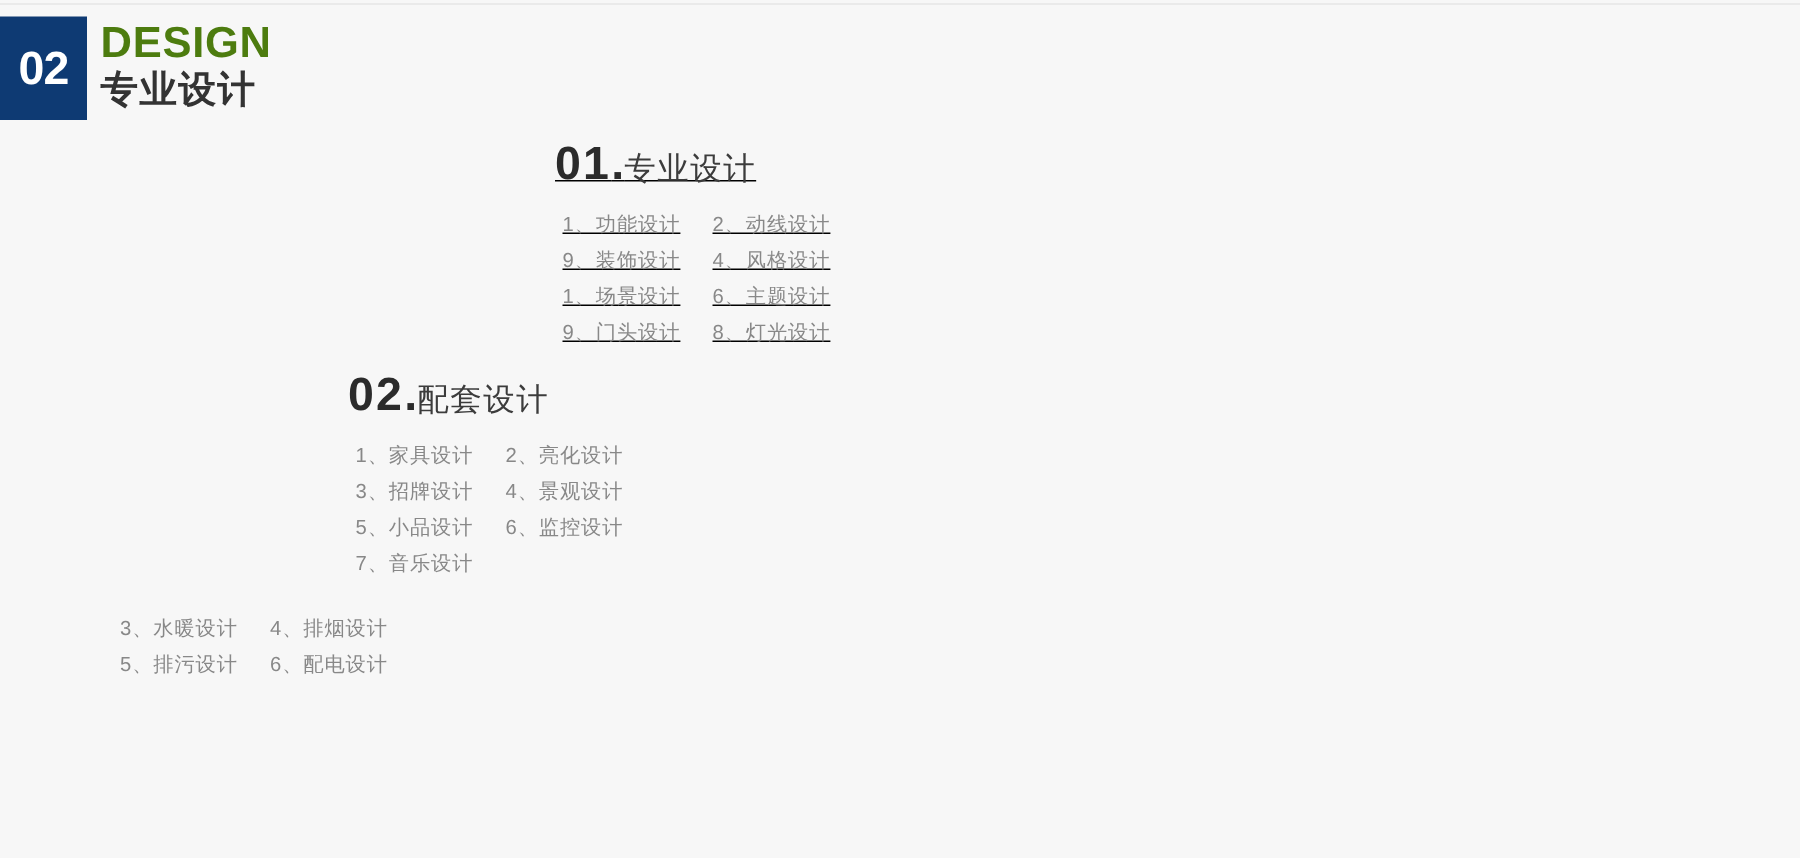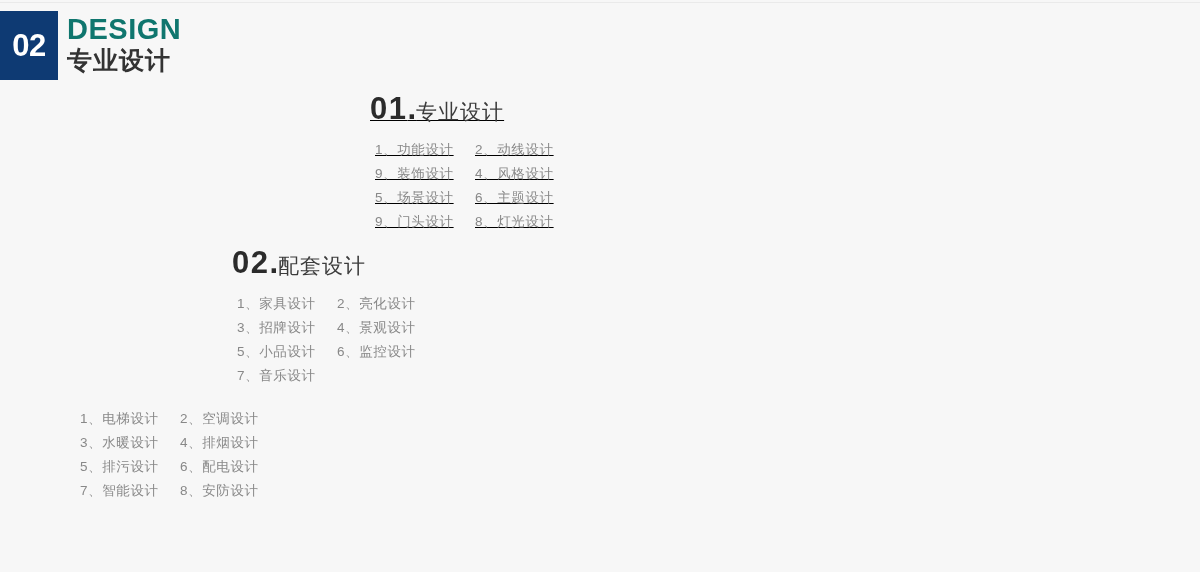--- a/index.html
+++ b/index.html
@@ -64,21 +64,21 @@
     letter-spacing: -0.5px;
     line-height: 1;
   }
   #header-text {
     position: absolute;
     left: 67px; top: 14px;
   }
   #brand-title {
     font-size: 29px;
     font-weight: bold;
-    color: #0f766e;
+    color: #4d7c0f;
     letter-spacing: 0.5px;
     line-height: 1.08;
   }
   #brand-subtitle {
     font-size: 25px;
     font-weight: bold;
     color: #333333;
     letter-spacing: 1px;
     line-height: 1.12;
     margin-top: 1px;
@@ -1248,21 +1248,21 @@
       <ul class="section-list">
         <li class="list-row">
           <span class="list-cell col-a">1、功能设计</span>
           <span class="list-cell col-b">2、动线设计</span>
         </li>
         <li class="list-row">
           <span class="list-cell col-a">9、装饰设计</span>
           <span class="list-cell col-b">4、风格设计</span>
         </li>
         <li class="list-row">
-          <span class="list-cell col-a">5、场景设计</span>
+          <span class="list-cell col-a">1、场景设计</span>
           <span class="list-cell col-b">6、主题设计</span>
         </li>
         <li class="list-row">
           <span class="list-cell col-a">9、门头设计</span>
           <span class="list-cell col-b">8、灯光设计</span>
         </li>
       </ul>
     </div>
 
     <div class="section" id="section-2">
@@ -1285,32 +1285,24 @@
         <li class="list-row">
           <span class="list-cell col-a">7、音乐设计</span>
           <span class="list-cell col-b"></span>
         </li>
       </ul>
     </div>
 
     <div class="section" id="section-3">
       <ul class="section-list">
         <li class="list-row">
-          <span class="list-cell col-a">1、电梯设计</span>
-          <span class="list-cell col-b">2、空调设计</span>
-        </li>
-        <li class="list-row">
           <span class="list-cell col-a">3、水暖设计</span>
           <span class="list-cell col-b">4、排烟设计</span>
         </li>
         <li class="list-row">
           <span class="list-cell col-a">5、排污设计</span>
           <span class="list-cell col-b">6、配电设计</span>
         </li>
-        <li class="list-row">
-          <span class="list-cell col-a">7、智能设计</span>
-          <span class="list-cell col-b">8、安防设计</span>
-        </li>
       </ul>
     </div>
 
   </div>
 </div>
 
 </body></html>

